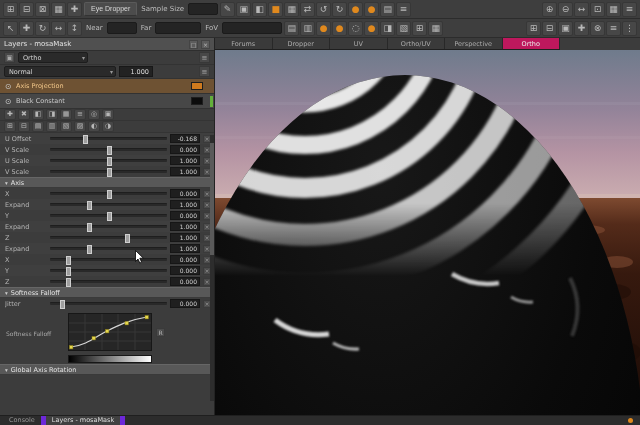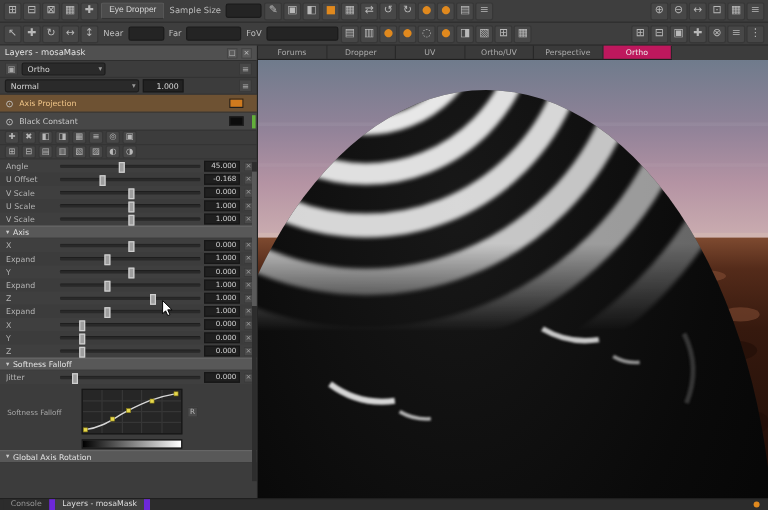--- a/index.html
+++ b/index.html
@@ -213,28 +213,20 @@
           <span class="icon">⊟</span>
           <span class="icon">▤</span>
           <span class="icon">▥</span>
           <span class="icon">▧</span>
           <span class="icon">▨</span>
           <span class="icon">◐</span>
           <span class="icon">◑</span>
         </div>
 
       <div id="prop-rows">
-          <div class="prow">
-            <span class="plabel">Angle</span>
-            <div class="ptrack">
-              <div class="phandle" style="left: 44%;"></div>
-            </div>
-            <span class="pvalue">45.000</span>
-            <span class="preset">×</span>
-          </div>
           <div class="prow">
             <span class="plabel">U Offset</span>
             <div class="ptrack">
               <div class="phandle" style="left: 30%;"></div>
             </div>
             <span class="pvalue">-0.168</span>
             <span class="preset">×</span>
           </div>
           <div class="prow">
             <span class="plabel">V Scale</span>

